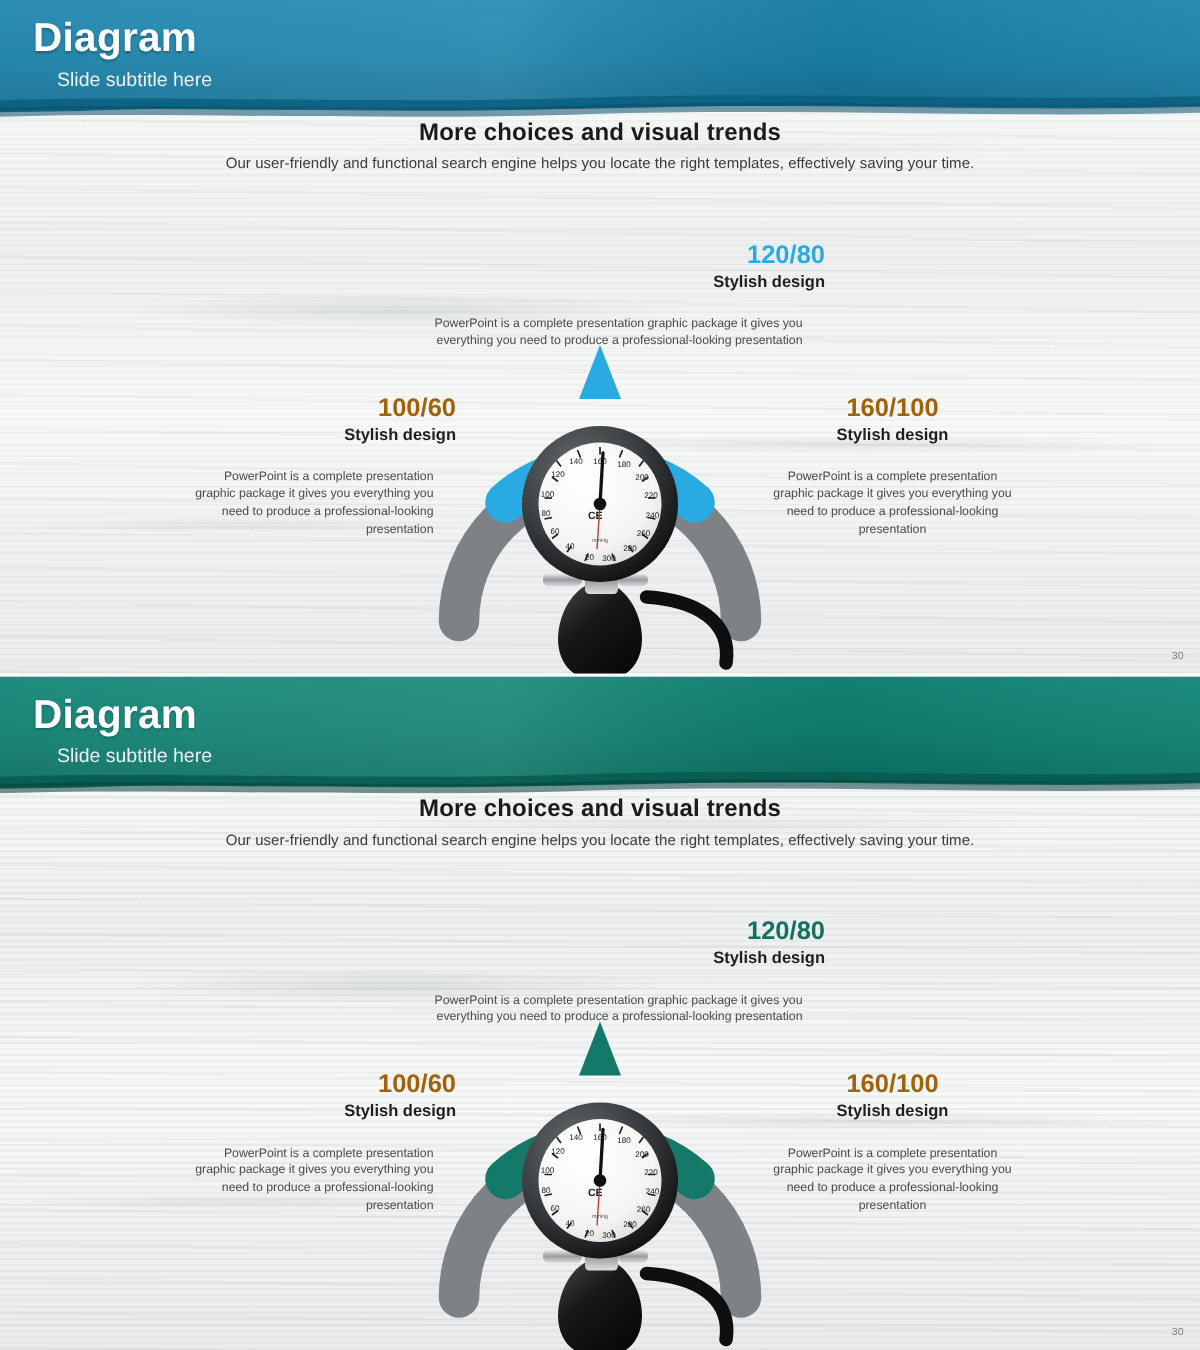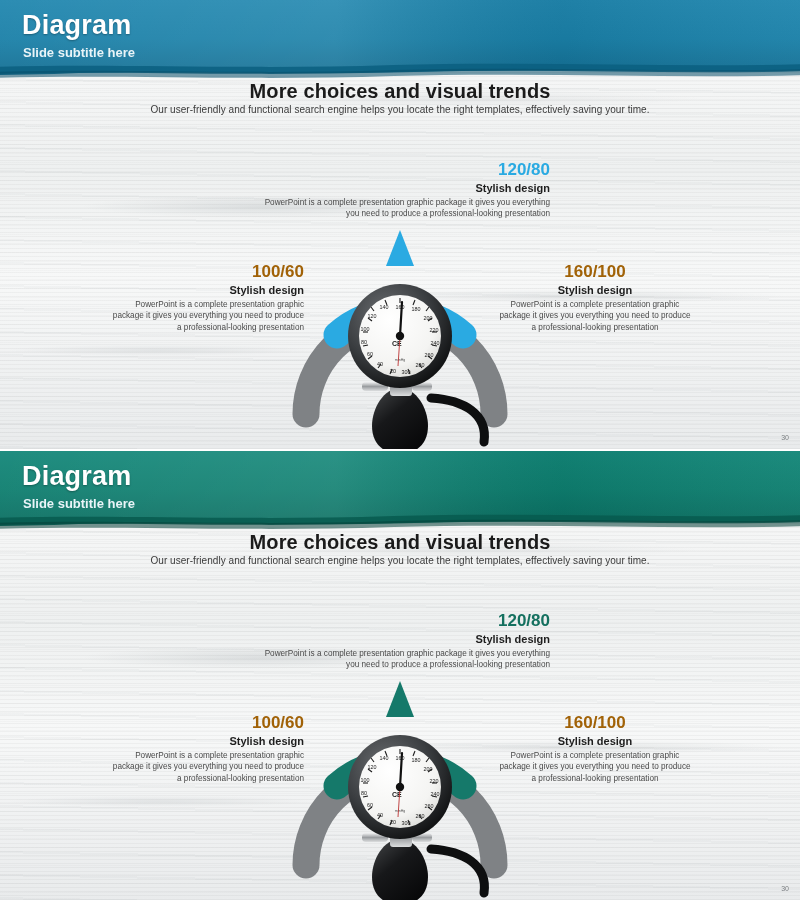--- a/index.html
+++ b/index.html
@@ -31,34 +31,34 @@
       radial-gradient(ellipse 220px 8px at 20% 78%, rgba(110,120,125,0.12), rgba(0,0,0,0) 70%),
       radial-gradient(ellipse 340px 12px at 58% 22%, rgba(110,120,125,0.10), rgba(0,0,0,0) 70%);
   }
 
   
   .band{position:absolute;left:0;top:0;width:800px;height:80px;overflow:hidden;}
 
   .band-title{position:absolute;left:22px;top:12px;color:#ffffff;
     font-size:27px;font-weight:bold;letter-spacing:0.2px;line-height:1;
     text-shadow:0 1px 2px rgba(0,0,0,0.30);}
-  .band-sub{position:absolute;left:23px;top:46px;color:#e9f4f8;
-    font-size:13px;font-weight:700;line-height:1;}
+  .band-sub{position:absolute;left:38px;top:46px;color:#e9f4f8;
+    font-size:13px;font-weight:400;line-height:1;}
 
   
   .sec-title{position:absolute;left:0;right:0;top:80px;text-align:center;
-    font-size:20px;font-weight:bold;color:#1b1b1b;letter-spacing:0.1px;}
+    font-size:16px;font-weight:bold;color:#1b1b1b;letter-spacing:0.1px;}
   .sec-sub{position:absolute;left:0;right:0;top:104px;text-align:center;
     font-size:10px;color:#3b3b3b;letter-spacing:0.05px;}
 
   
   .blk{position:absolute;}
   .blk .val{font-size:17px;font-weight:bold;line-height:1.15;margin:0 0 2px 0;}
   .blk .hd{font-size:11px;font-weight:bold;color:#1e1e1e;line-height:1.2;margin:0 0 2px 0;}
-  .blk .bd{font-size:8.2px;color:#4a4a4a;line-height:1.42;margin:0;}
+  .blk .bd{font-size:8.2px;color:#4a4a4a;line-height:1.42;margin:15px;}
 
   .blk-top{left:250px;top:160px;width:300px;text-align:right;}
   .blk-left{left:108px;top:262px;width:196px;text-align:right;}
   .blk-right{left:497px;top:262px;width:196px;text-align:center;}
 
   .gray-val{color:#a16207;}
 
   
   .gauge{position:absolute;left:292px;top:228px;width:216px;height:222px;}
   .gauge svg{position:absolute;left:0;top:0;}

